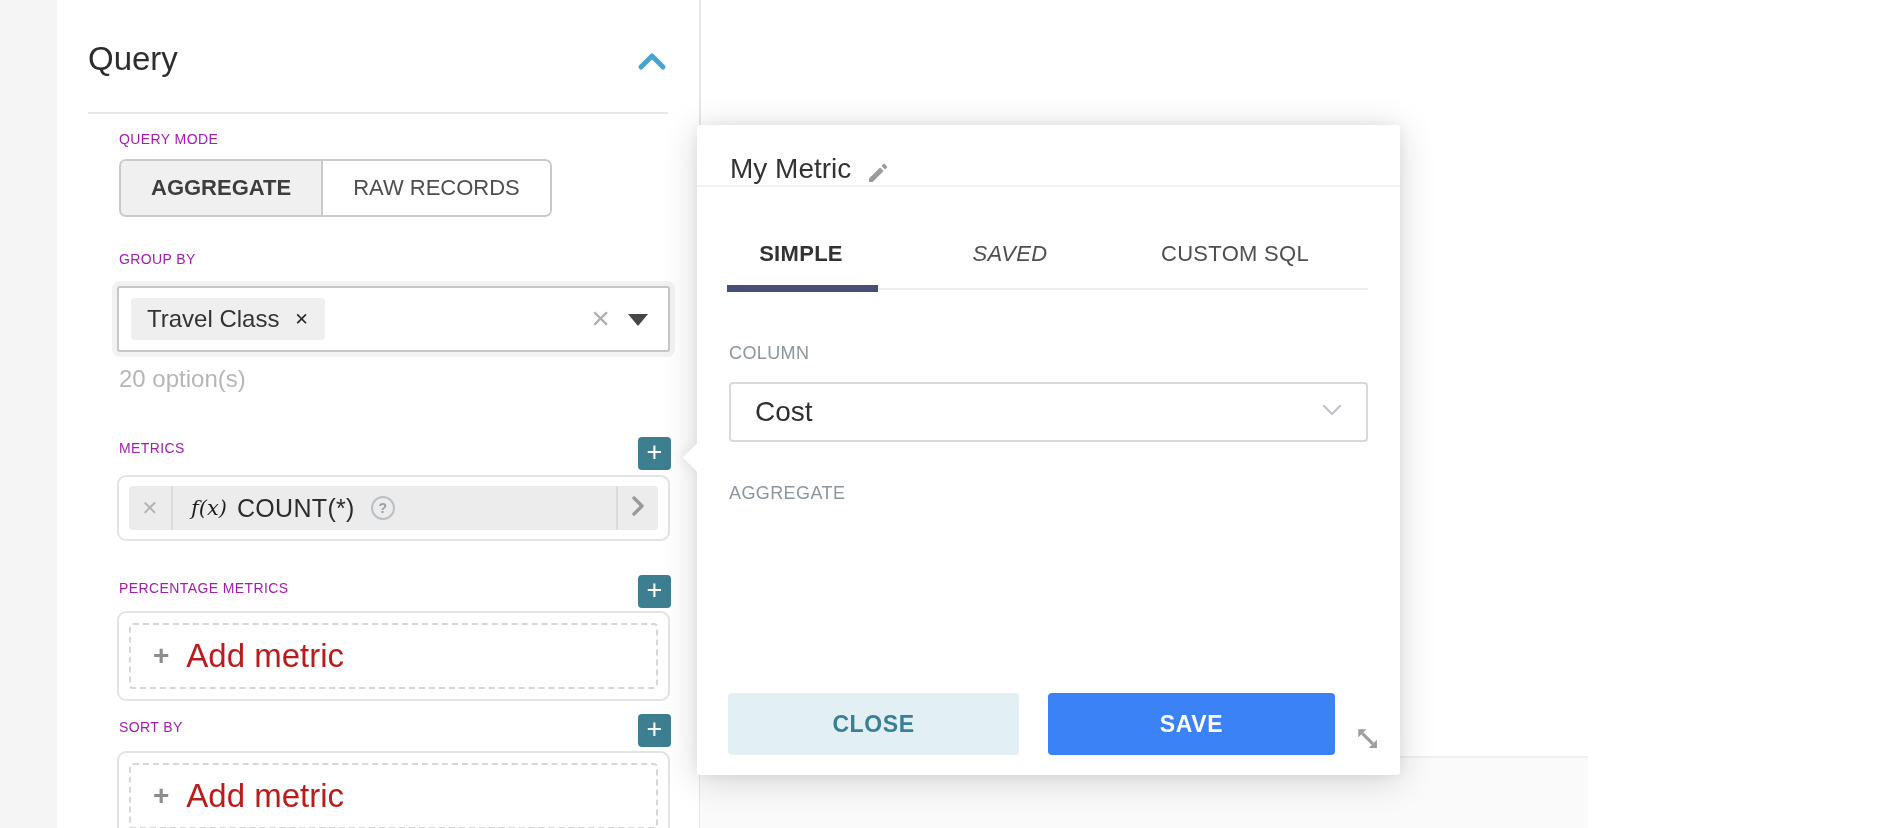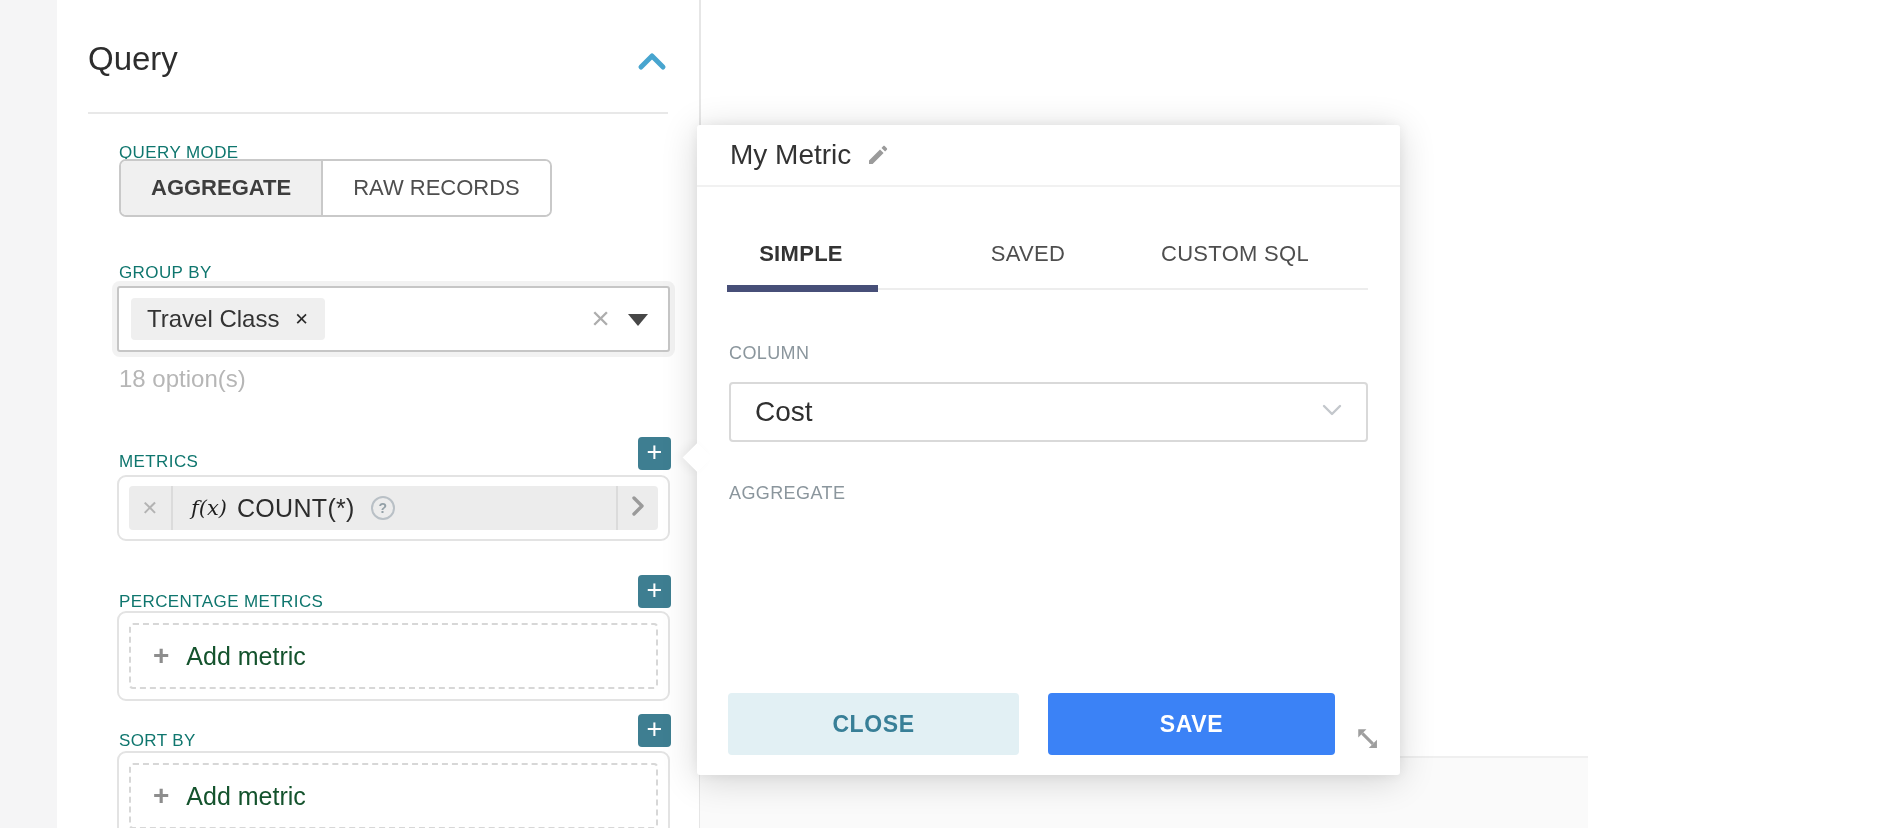--- a/index.html
+++ b/index.html
@@ -8,21 +8,21 @@
   #stage { position:relative; width:1588px; height:828px; background:#fff; overflow:hidden; }
 
   
   .gray-rail { position:absolute; left:0; top:0; width:57px; height:828px; background:#f5f5f6; }
   .panel-divider { position:absolute; left:699px; top:0; width:2px; height:828px; background:#e6e6e6; }
 
   .query-title { position:absolute; left:88px; top:40px; font-size:33px; color:#2d2d2d; font-weight:500; }
   .collapse-btn { position:absolute; left:636px; top:50px; width:32px; height:24px; cursor:pointer; }
   .header-divider { position:absolute; left:88px; top:112px; width:580px; height:2px; background:#e8e8e8; }
 
-  .ctl-label { position:absolute; font-size:17px; color:#0f766e; letter-spacing:.4px; font-weight:400;margin-top:12px; }
+  .ctl-label { position:absolute; font-size:14px; color:#a21caf; letter-spacing:.4px; font-weight:400; }
 
   .mode-group { position:absolute; left:119px; top:159px; height:58px; display:flex; border:2px solid #c9c9c9; border-radius:7px; overflow:hidden; background:#fff; }
   .mode-seg { display:flex; align-items:center; justify-content:center; font-size:22px; padding:0 30px; cursor:pointer; }
   .mode-seg.sel { background:#f0f0f0; color:#3d3d3d; font-weight:600; border-right:2px solid #c9c9c9; }
   .mode-seg.unsel { background:#fff; color:#4e4e4e; }
 
   .gb-select { position:absolute; left:117px; top:286px; width:553px; height:66px; background:#fff; border:2px solid #c6c6c6; border-radius:3px; box-shadow:0 0 0 5px rgba(0,0,0,0.05); display:flex; align-items:center; padding-left:12px; cursor:text; }
   .gb-tag { display:flex; align-items:center; gap:15px; background:#efefef; border-radius:4px; height:42px; padding:0 16px; font-size:24px; color:#333; }
   .gb-tag .tag-x { font-size:17px; font-weight:700; color:#2b2b2b; cursor:pointer; }
   .gb-clear { position:absolute; right:58px; top:10px; font-size:32px; color:#adadad; cursor:pointer; line-height:1.3; }
@@ -36,31 +36,31 @@
   .pill-x { width:44px; text-align:center; font-size:20px; font-weight:700; color:#b3b3b3; border-right:2px solid #dbdbdb; align-self:stretch; display:flex; align-items:center; justify-content:center; cursor:pointer; }
   .pill-fx { margin-left:18px; font-family:"DejaVu Serif","Liberation Serif",serif; font-style:italic; font-size:21px; color:#1f1f1f; }
   .pill-name { margin-left:10px; font-size:25px; color:#2c2c2c; letter-spacing:.3px; }
   .pill-help { margin-left:16px; width:24px; height:24px; border:2px solid #b9c0c6; border-radius:50%; color:#93a0a7; font-size:14px; font-weight:700; display:flex; align-items:center; justify-content:center; cursor:pointer; }
   .pill-spacer { flex:1; }
   .pill-chev { width:42px; align-self:stretch; border-left:2px solid #dbdbdb; display:flex; align-items:center; justify-content:center; cursor:pointer; }
 
   .empty-box { position:absolute; left:117px; width:553px; height:90px; border:2px solid #e3e3e3; border-radius:9px; background:#fff; }
   .dashed { position:absolute; left:10px; right:10px; top:10px; bottom:10px; border:2px dashed #d7d7d7; border-radius:4px; display:flex; align-items:center; padding-left:22px; gap:17px; cursor:pointer; }
   .dashed .dplus { font-size:28px; font-weight:600; color:#8d8d8d; line-height:1; }
-  .dashed .dtext { font-size:25px; color:#14532d; }
+  .dashed .dtext { font-size:33px; color:#b91c1c; }
 
   
   .right-rule { position:absolute; left:700px; top:756px; width:1202px; height:2px; background:#efefef; }
   .right-below { position:absolute; left:700px; top:758px; width:1202px; height:70px; background:#fafafa; }
   .grip-line { position:absolute; width:72px; height:3px; background:#e2e2e2; border-radius:2px; cursor:row-resize; }
 
   
   .popover { position:absolute; left:697px; top:125px; width:703px; height:650px; background:#fff; border-radius:3px; box-shadow:0 5px 36px rgba(0,0,0,0.16), 0 0 12px rgba(0,0,0,0.06); }
   .pop-arrow { position:absolute; left:-10px; top:322px; width:21px; height:21px; background:#fff; transform:rotate(45deg); box-shadow:-4px 4px 10px rgba(0,0,0,0.05); }
-  .pop-header { position:absolute; left:0; right:0; top:0; height:62px; border-bottom:2px solid #f1f1f1; display:flex; align-items:center; padding-left:33px; gap:15px; }
+  .pop-header { position:absolute; left:0; right:0; top:0; height:62px; border-bottom:2px solid #f1f1f1; display:flex; align-items:flex-end; padding-left:33px; gap:15px; }
   .pop-title { font-size:28px; color:#333; font-weight:500; }
   .pencil { cursor:pointer; display:flex; }
 
   .tab { position:absolute; top:116px; text-align:center; font-size:22px; cursor:pointer; letter-spacing:.3px; }
   .tab.active { color:#333; font-weight:600; }
   .tab.idle { color:#4e4e4e; font-weight:400; }
   .tab-track { position:absolute; left:30px; top:163px; width:641px; height:2px; background:#ededed; }
   .tab-ink { position:absolute; left:30px; top:160px; width:151px; height:7px; background:#474f78; }
 
   .pop-label { position:absolute; left:32px; font-size:18px; color:#8b969d; letter-spacing:.4px; }
@@ -99,21 +99,21 @@
 
   <div class="ctl-label" style="left:119px; top:251px;">GROUP BY</div>
   <div class="gb-select">
     <div class="gb-tag">
       <span>Travel Class</span>
       <span class="tag-x">✕</span>
     </div>
     <div class="gb-clear">×</div>
     <div class="gb-caret"></div>
   </div>
-  <div class="gb-hint">18 option(s)</div>
+  <div class="gb-hint">20 option(s)</div>
 
   <div class="ctl-label" style="left:119px; top:440px;">METRICS</div>
   <div class="plus-btn" style="left:638px; top:437px;">+</div>
   <div class="metric-box">
     <div class="metric-pill">
       <div class="pill-x">✕</div>
       <div class="pill-fx">f(x)</div>
       <div class="pill-name">COUNT(*)</div>
       <div class="pill-help">?</div>
       <div class="pill-spacer"></div>
@@ -156,21 +156,21 @@
     <div class="pop-header">
       <span class="pop-title">My Metric</span>
       <span class="pencil">
         <svg width="24" height="24" viewBox="0 0 24 24">
             <path fill="#9b9b9b" d="M3 17.4 L3 21 L6.6 21 L17.6 10 L14 6.4 Z M20.9 6.7 C21.3 6.3 21.3 5.7 20.9 5.3 L18.7 3.1 C18.3 2.7 17.7 2.7 17.3 3.1 L15.5 4.9 L19.1 8.5 Z"></path>
           </svg>
       </span>
     </div>
 
     <div class="tab active" style="left:28px; width:152px;">SIMPLE</div>
-    <div class="tab idle" style="left:241px; width:180px;">SAVED</div>
+    <div class="tab idle" style="left:223px; width:180px;font-style:italic;">SAVED</div>
     <div class="tab idle" style="left:428px; width:220px;">CUSTOM SQL</div>
     <div class="tab-track"></div>
     <div class="tab-ink"></div>
 
     <div class="pop-label" style="top:218px;">COLUMN</div>
     <div class="pop-select" style="top:257px;">
       <span class="val">Cost</span>
       <span>
         <svg width="20" height="13" viewBox="0 0 20 13">
             <polyline points="2,2 10,10 18,2" fill="none" stroke="#c3c7cc" stroke-width="2.4" stroke-linecap="round" stroke-linejoin="round"></polyline>

